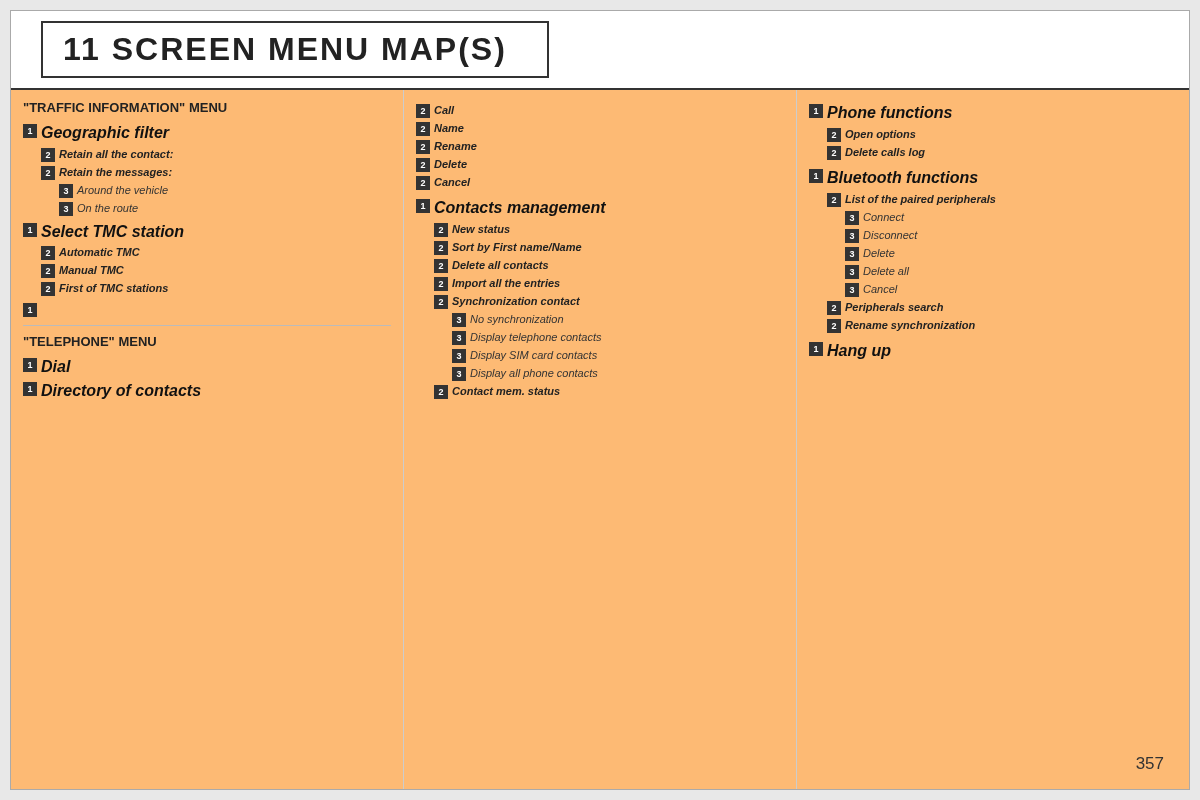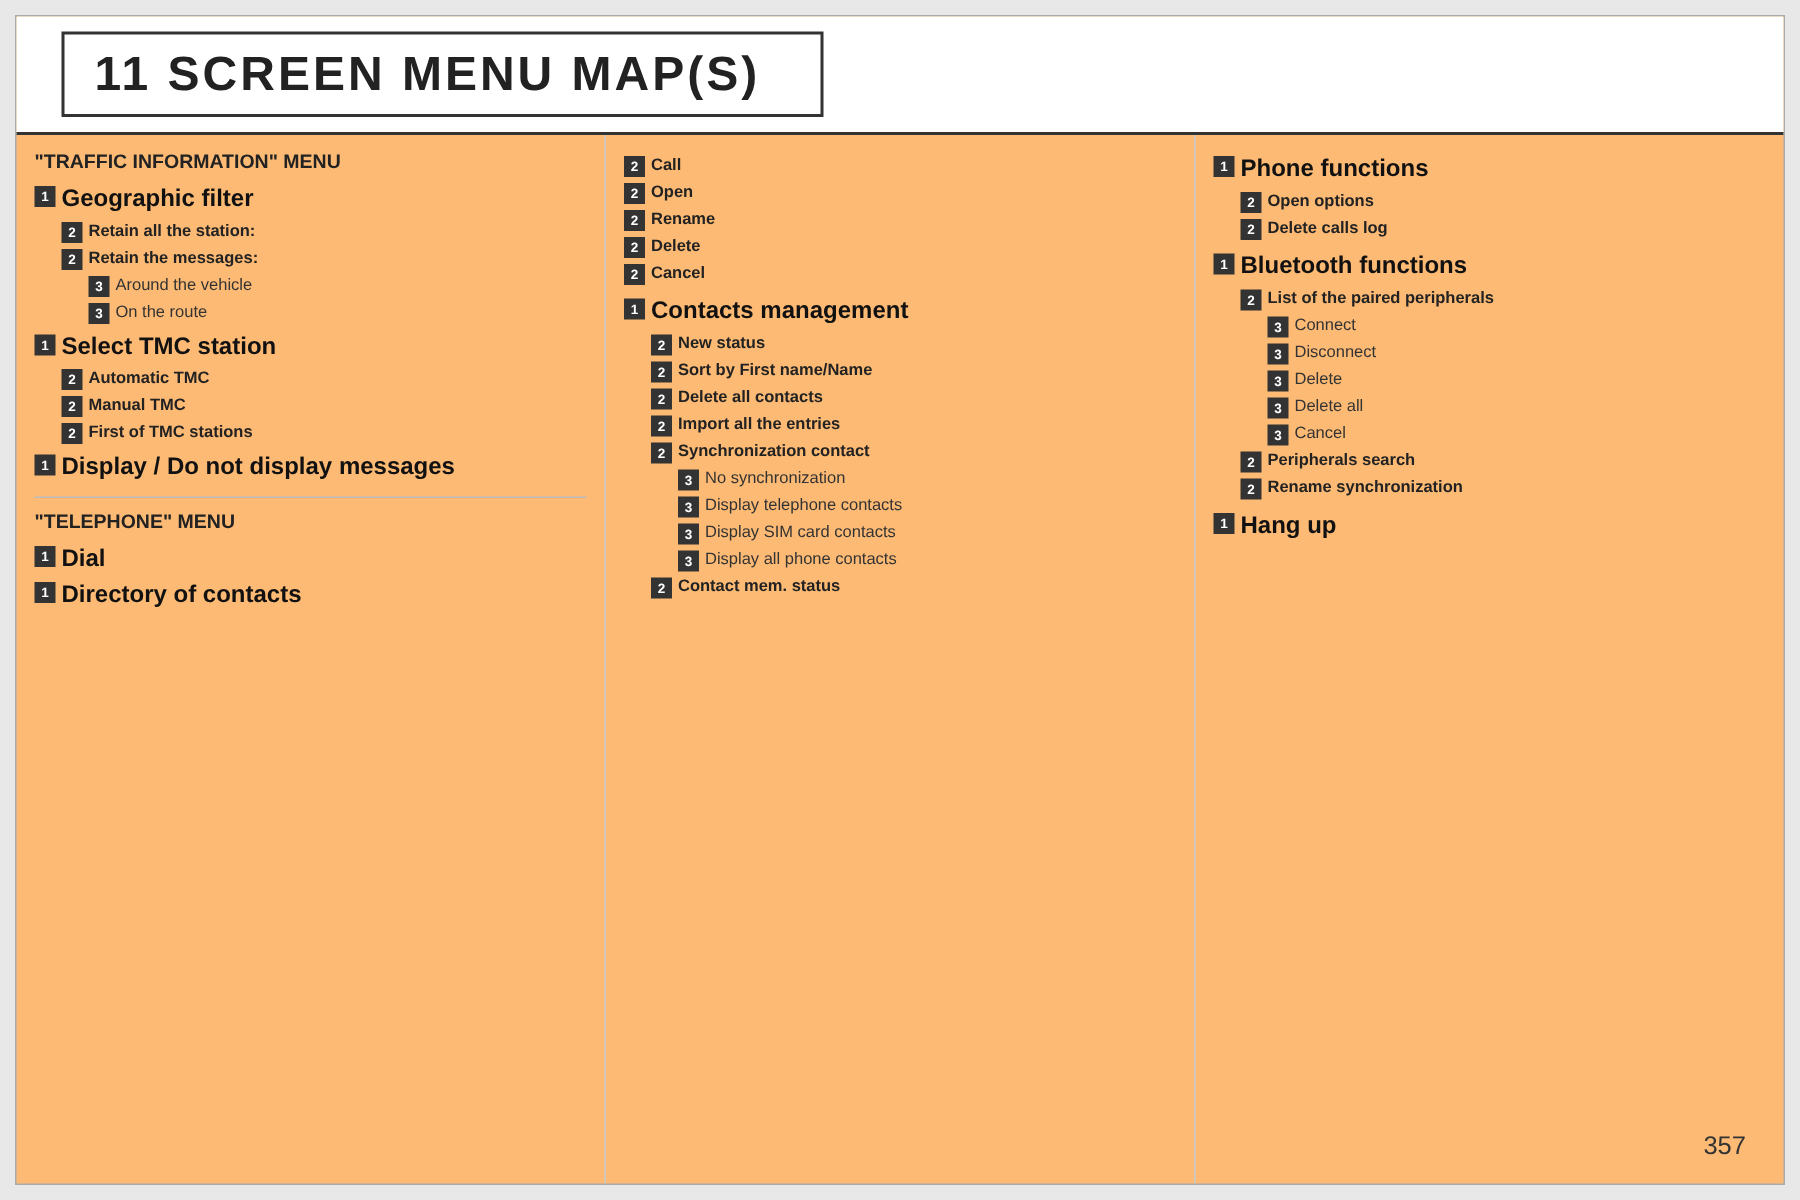--- a/index.html
+++ b/index.html
@@ -73,21 +73,21 @@
       align-items: center;
       justify-content: center;
       margin-right: 4px;
       margin-top: 1px;
       flex-shrink: 0;
     }
     .level1 { font-size: 16px; font-weight: 900; color: #111; }
     .level2 { font-size: 11px; font-weight: bold; color: #222; }
     .level3 { font-size: 11px; font-weight: normal; color: #333; }
 
-    .item-text { line-height: 1.3; }
+    .item-text { line-height: 1.3; font-style: italic; }
 
     .divider {
       border-top: 1px solid #bbb;
       margin: 8px 0;
     }
 
     .page-number {
       position: absolute;
       bottom: 15px;
       right: 25px;
@@ -110,21 +110,21 @@
 
     <div class="column">
       <div class="section-title-large">"TRAFFIC INFORMATION" MENU</div>
 
       <div class="menu-item">
         <span class="badge">1</span>
         <span class="item-text level1">Geographic filter</span>
       </div>
       <div class="menu-item" style="padding-left:18px;">
         <span class="badge">2</span>
-        <span class="item-text level2">Retain all the station:</span>
+        <span class="item-text level2">Retain all the contact:</span>
       </div>
       <div class="menu-item" style="padding-left:18px;">
         <span class="badge">2</span>
         <span class="item-text level2">Retain the messages:</span>
       </div>
       <div class="menu-item" style="padding-left:36px;">
         <span class="badge">3</span>
         <span class="item-text level3">Around the vehicle</span>
       </div>
       <div class="menu-item" style="padding-left:36px;">
@@ -144,21 +144,20 @@
         <span class="badge">2</span>
         <span class="item-text level2">Manual TMC</span>
       </div>
       <div class="menu-item" style="padding-left:18px;">
         <span class="badge">2</span>
         <span class="item-text level2">First of TMC stations</span>
       </div>
 
       <div class="menu-item" style="margin-top:6px;">
         <span class="badge">1</span>
-        <span class="item-text level1">Display / Do not display messages</span>
       </div>
 
       <div class="divider"></div>
 
       <div class="section-title-large">"TELEPHONE" MENU</div>
 
       <div class="menu-item">
         <span class="badge">1</span>
         <span class="item-text level1">Dial</span>
       </div>
@@ -169,21 +168,21 @@
     </div>
 
     <div class="column">
 
       <div class="menu-item">
         <span class="badge">2</span>
         <span class="item-text level2">Call</span>
       </div>
       <div class="menu-item">
         <span class="badge">2</span>
-        <span class="item-text level2">Open</span>
+        <span class="item-text level2">Name</span>
       </div>
       <div class="menu-item">
         <span class="badge">2</span>
         <span class="item-text level2">Rename</span>
       </div>
       <div class="menu-item">
         <span class="badge">2</span>
         <span class="item-text level2">Delete</span>
       </div>
       <div class="menu-item">

